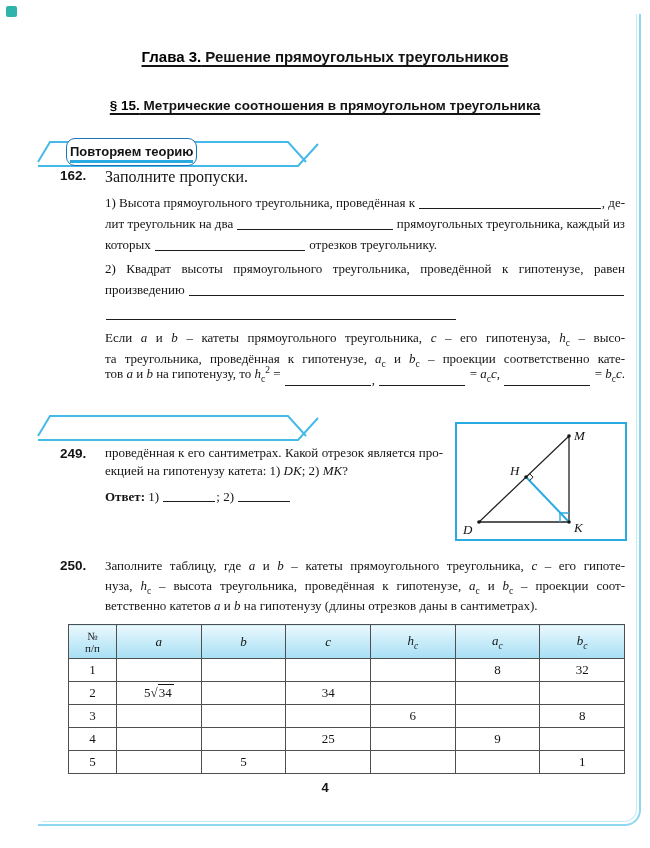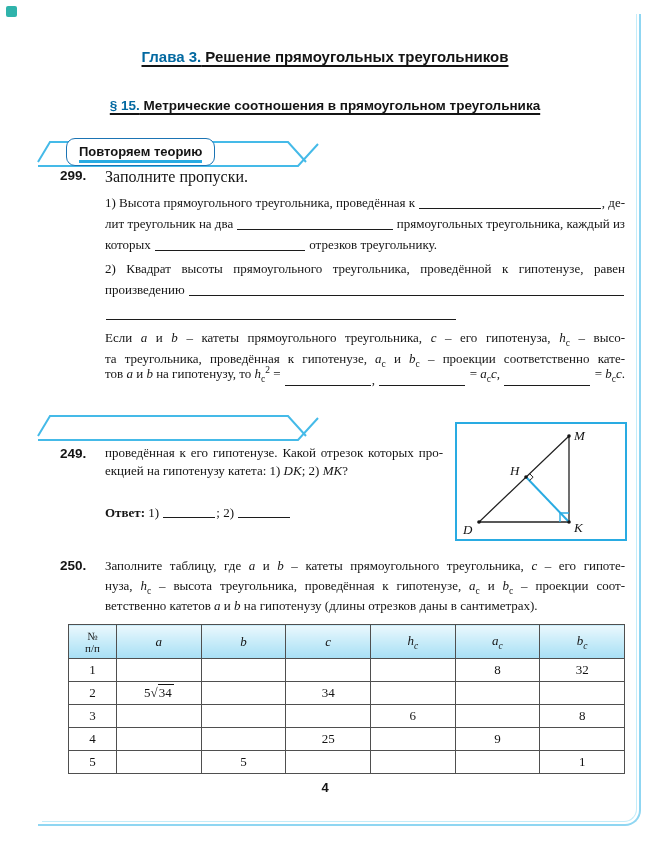--- a/index.html
+++ b/index.html
@@ -12,45 +12,45 @@
   .sqrt .rad{border-top:1.2px solid #141414;padding:0 2px 0 1px}
 
   .corner{left:6px;top:6px;width:11px;height:11px;background:#2fb3ab;border-radius:2px}
   .frame{top:14px;left:38px;right:9px;bottom:22px;border-right:2px solid #8fd6f2;border-bottom:2px solid #8fd6f2;border-bottom-right-radius:16px;pointer-events:none}
   .frame2{top:14px;left:42px;right:13px;bottom:26px;border-right:1px solid #c3ecf9;border-bottom:1px solid #c3ecf9;border-bottom-right-radius:13px;pointer-events:none}
 
   .heading{left:0;right:0;text-align:center;font-family:"Liberation Sans",sans-serif;font-weight:bold}
   .chapter{top:48px;font-size:15px}
   .section{top:98px;font-size:13.5px}
   .u{text-decoration:underline;text-underline-offset:3px;text-decoration-thickness:1.5px}
-  .accent{color:#0369a1}
+  .accent{color:#000000}
 
   .badge{left:36px;width:310px;height:32px}
   .badge svg{position:absolute;left:0;top:0}
-  .badge-box{position:absolute;left:30px;top:0;background:#fff;border:1.5px solid #1b74b4;border-radius:9px;padding:3px 12px 5px}
+  .badge-box{position:absolute;left:30px;top:0;background:#fff;border:1.5px solid #1b74b4;border-radius:9px;padding:3px 3px 5px}
   .badge-text{font-family:"Liberation Sans",sans-serif;font-weight:bold;font-size:13px;border-bottom:3px solid #29abe2;padding-bottom:1px;white-space:nowrap}
 
   .pnum{left:60px;font-family:"Liberation Sans",sans-serif;font-weight:bold;font-size:13.5px}
   .ptitle{left:105px;font-size:16px}
 
   .col{position:absolute;font-size:13px}
   .ln{height:21px;line-height:21px}
   .lh18 .ln{height:18px;line-height:18px}
   .lh20 .ln{height:20px;line-height:20px}
   .fx{display:flex;align-items:flex-end}
   .fx .seg{white-space:pre}
   .jl{text-align:justify;text-align-last:justify;overflow:hidden}
   .blank{border-bottom:1px solid #1c1c1c;margin:0 1px 4px 1px}
   .grow{flex:1 1 60px}
   .w150{flex:0 0 150px}
   .w350{flex:0 0 350px}
   .ansb{flex:0 0 52px}
   .sp{height:3px}
   .b{font-weight:bold}
-  .mt16{margin-top:24px}
+  .mt16{margin-top:8px}
 
   .fig{left:455px;top:422px;width:172px;height:119px;border:2px solid #29abe2;background:#fff}
   .fig text{font-style:italic;font-size:13px;font-family:"Liberation Serif",serif;fill:#141414}
 
   .tbl{position:absolute;left:68px;top:624px;width:557px;border-collapse:collapse;table-layout:fixed}
   .tbl td{border:1px solid #4f4f4f;text-align:center;vertical-align:middle;font-size:13px;height:23px;padding:0}
   .tbl .thead td{height:34px;background:linear-gradient(180deg,#eaf8fd,#c1e9f8 60%,#a7dff5)}
   .hv{font-style:italic;font-size:14.5px}
   .nh{font-size:11px;line-height:12px}
 
@@ -74,21 +74,21 @@
 <div class="abs badge" style="top:138px">
   <svg width="310" height="32" viewBox="0 0 310 32">
     <path d="M2 24 L14 4 H252 L270 24" stroke="#45bae8" stroke-width="2" fill="none"></path>
     <path d="M2 28 H262 L282 6" stroke="#45bae8" stroke-width="2" fill="none"></path>
   </svg>
   <div class="badge-box">
     <span class="badge-text">Повторяем теорию</span>
   </div>
 </div>
 
-<div class="abs pnum" style="top:168px">299.</div>
+<div class="abs pnum" style="top:168px">162.</div>
 <div class="abs ptitle" style="top:168px">Заполните пропуски.</div>
 
 <div class="col" style="top:192px;left:105px;width:520px">
   <div class="ln fx">
     <span class="seg">1) Высота прямоугольного треугольника, проведённая к </span>
     <span class="blank grow"></span>
     <span class="seg">, де-</span>
   </div>
   <div class="ln fx">
     <span class="seg">лит треугольник на два </span>
@@ -134,21 +134,21 @@
   <svg width="310" height="32" viewBox="0 0 310 32">
     <path d="M2 24 L14 4 H252 L270 24" stroke="#45bae8" stroke-width="2" fill="none"></path>
     <path d="M2 28 H262 L282 6" stroke="#45bae8" stroke-width="2" fill="none"></path>
   </svg>
 </div>
 
 <div class="abs pnum" style="top:446px">249.</div>
 
 <div class="col lh18" style="top:444px;left:105px;width:338px">
   <div class="ln jl">
-    <span class="seg">проведённая к его гипотенузе. Какой отрезок которых про-</span>
+    <span class="seg">проведённая к его сантиметрах. Какой отрезок является про-</span>
   </div>
   <div class="ln">
     <span class="seg">екцией на гипотенузу катета: 1) <i>DK</i>; 2) <i>MK</i>?</span>
   </div>
   <div class="ln fx mt16">
     <span class="seg b">Ответ:</span>
     <span class="seg"> 1) </span>
     <span class="blank ansb"></span>
     <span class="seg">; 2) </span>
     <span class="blank ansb"></span>

